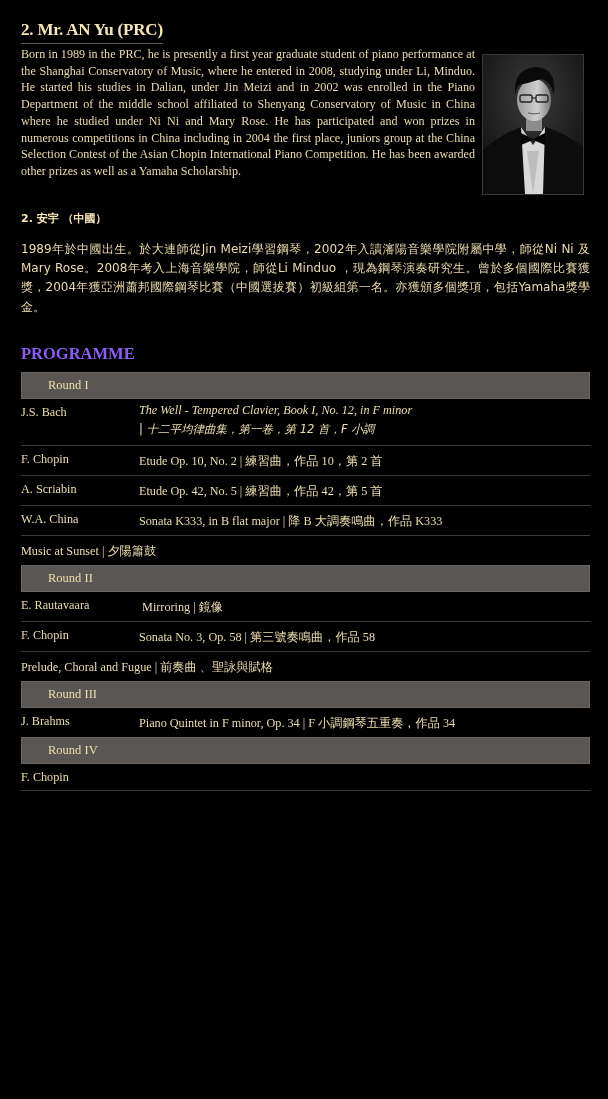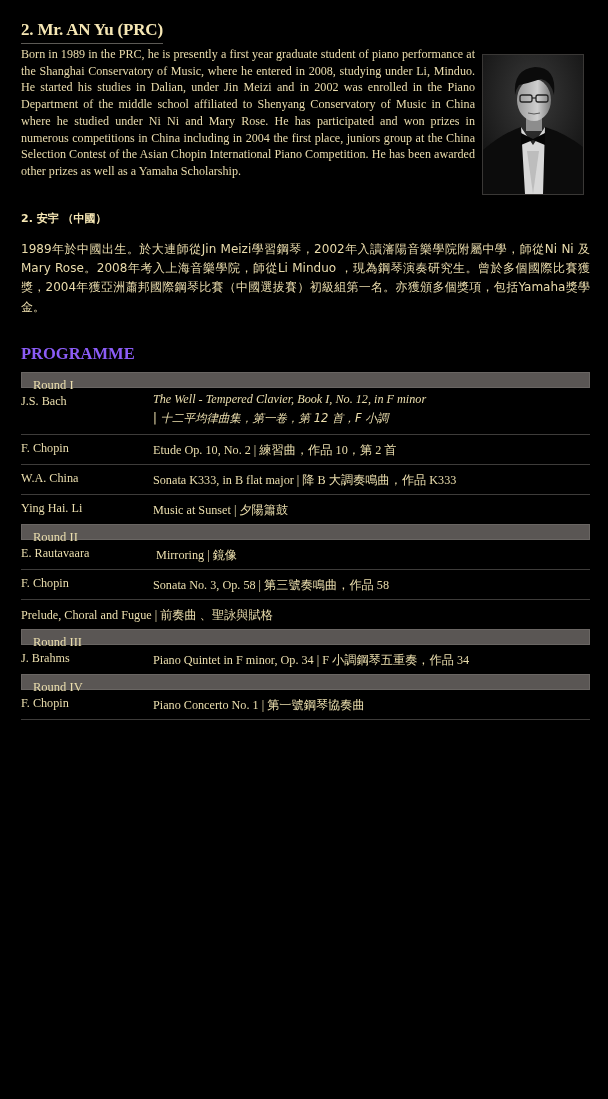--- a/index.html
+++ b/index.html
@@ -20,24 +20,24 @@
               color:#f6e7b4; line-height:22px;
               font-family:"DejaVu Sans","Liberation Sans",sans-serif; }
   .zh-bio { position:absolute; left:0; top:240px; width:569px; font-size:12px;
             line-height:19.2px; text-align:justify; color:#eadcac;
             font-family:"DejaVu Sans","Liberation Sans",sans-serif; }
 
   .prog-title { position:absolute; left:0; top:344px; font-size:16.5px; font-weight:bold;
                 color:#8b5cf6; line-height:20px; }
 
   .table { position:absolute; left:0; top:372px; width:569px; }
-  .round { height:16px; background:#5a5654; border:1px solid #6a6663; box-sizing:border-box;
-           font-size:12.5px; color:#ecdfae; line-height:25px; padding-left:11px; }
+  .round { height:27px; background:#5a5654; border:1px solid #6a6663; box-sizing:border-box;
+           font-size:12.5px; color:#ecdfae; line-height:25px; padding-left:26px; }
   .row { display:flex; border-bottom:1px solid #3e3c3a; font-size:12.2px; color:#ecdfae;
-         min-height:27px; box-sizing:border-box;gap:14px; }
+         min-height:27px; box-sizing:border-box; }
   .row .composer { width:118px; flex:none; padding-top:6px; line-height:15px; }
   .row .work { flex:1; padding-top:6px; padding-bottom:5px; line-height:18px; }
   .row.tall .work { padding-top:2px; padding-bottom:6px; line-height:19px;font-style:italic; }
   .row.last-in-round { border-bottom:none; }
 </style>
 </head>
 <body>
 
 <div class="wrap">
 
@@ -93,25 +93,28 @@
       <div class="work">
         <div>The Well - Tempered Clavier, Book I, No. 12, in F minor</div>
         <div style="font-family:'DejaVu Sans',sans-serif;font-size:11.5px;">| 十二平均律曲集，第一卷，第 12 首，F 小調</div>
       </div>
     </div>
     <div class="row">
       <div class="composer">F. Chopin</div>
       <div class="work">Etude Op. 10, No. 2 | 練習曲，作品 10，第 2 首</div>
     </div>
     <div class="row">
+      <div class="composer">A. Scriabin</div>
+      <div class="work">Etude Op. 42, No. 5 | 練習曲，作品 42，第 5 首</div>
+    </div>
+    <div class="row">
       <div class="composer">W.A. China</div>
       <div class="work">Sonata K333, in B flat major |  降 B 大調奏鳴曲，作品 K333</div>
     </div>
     <div class="row last-in-round">
-      <div class="composer">Ying Hai. Li</div>
       <div class="work">Music at Sunset | 夕陽簫鼓</div>
     </div>
 
     <div class="round">Round II</div>
     <div class="row">
       <div class="composer">E. Rautavaara</div>
       <div class="work" style="white-space:pre;"> Mirroring | 鏡像</div>
     </div>
     <div class="row">
       <div class="composer">F. Chopin</div>
@@ -123,16 +126,15 @@
 
     <div class="round">Round III</div>
     <div class="row last-in-round">
       <div class="composer">J. Brahms</div>
       <div class="work">Piano Quintet in F minor, Op. 34 | F 小調鋼琴五重奏，作品 34</div>
     </div>
 
     <div class="round">Round IV</div>
     <div class="row">
       <div class="composer">F. Chopin</div>
-      <div class="work">Piano Concerto No. 1 | 第一號鋼琴協奏曲</div>
     </div>
   </div>
 </div>
 
 </body></html>

